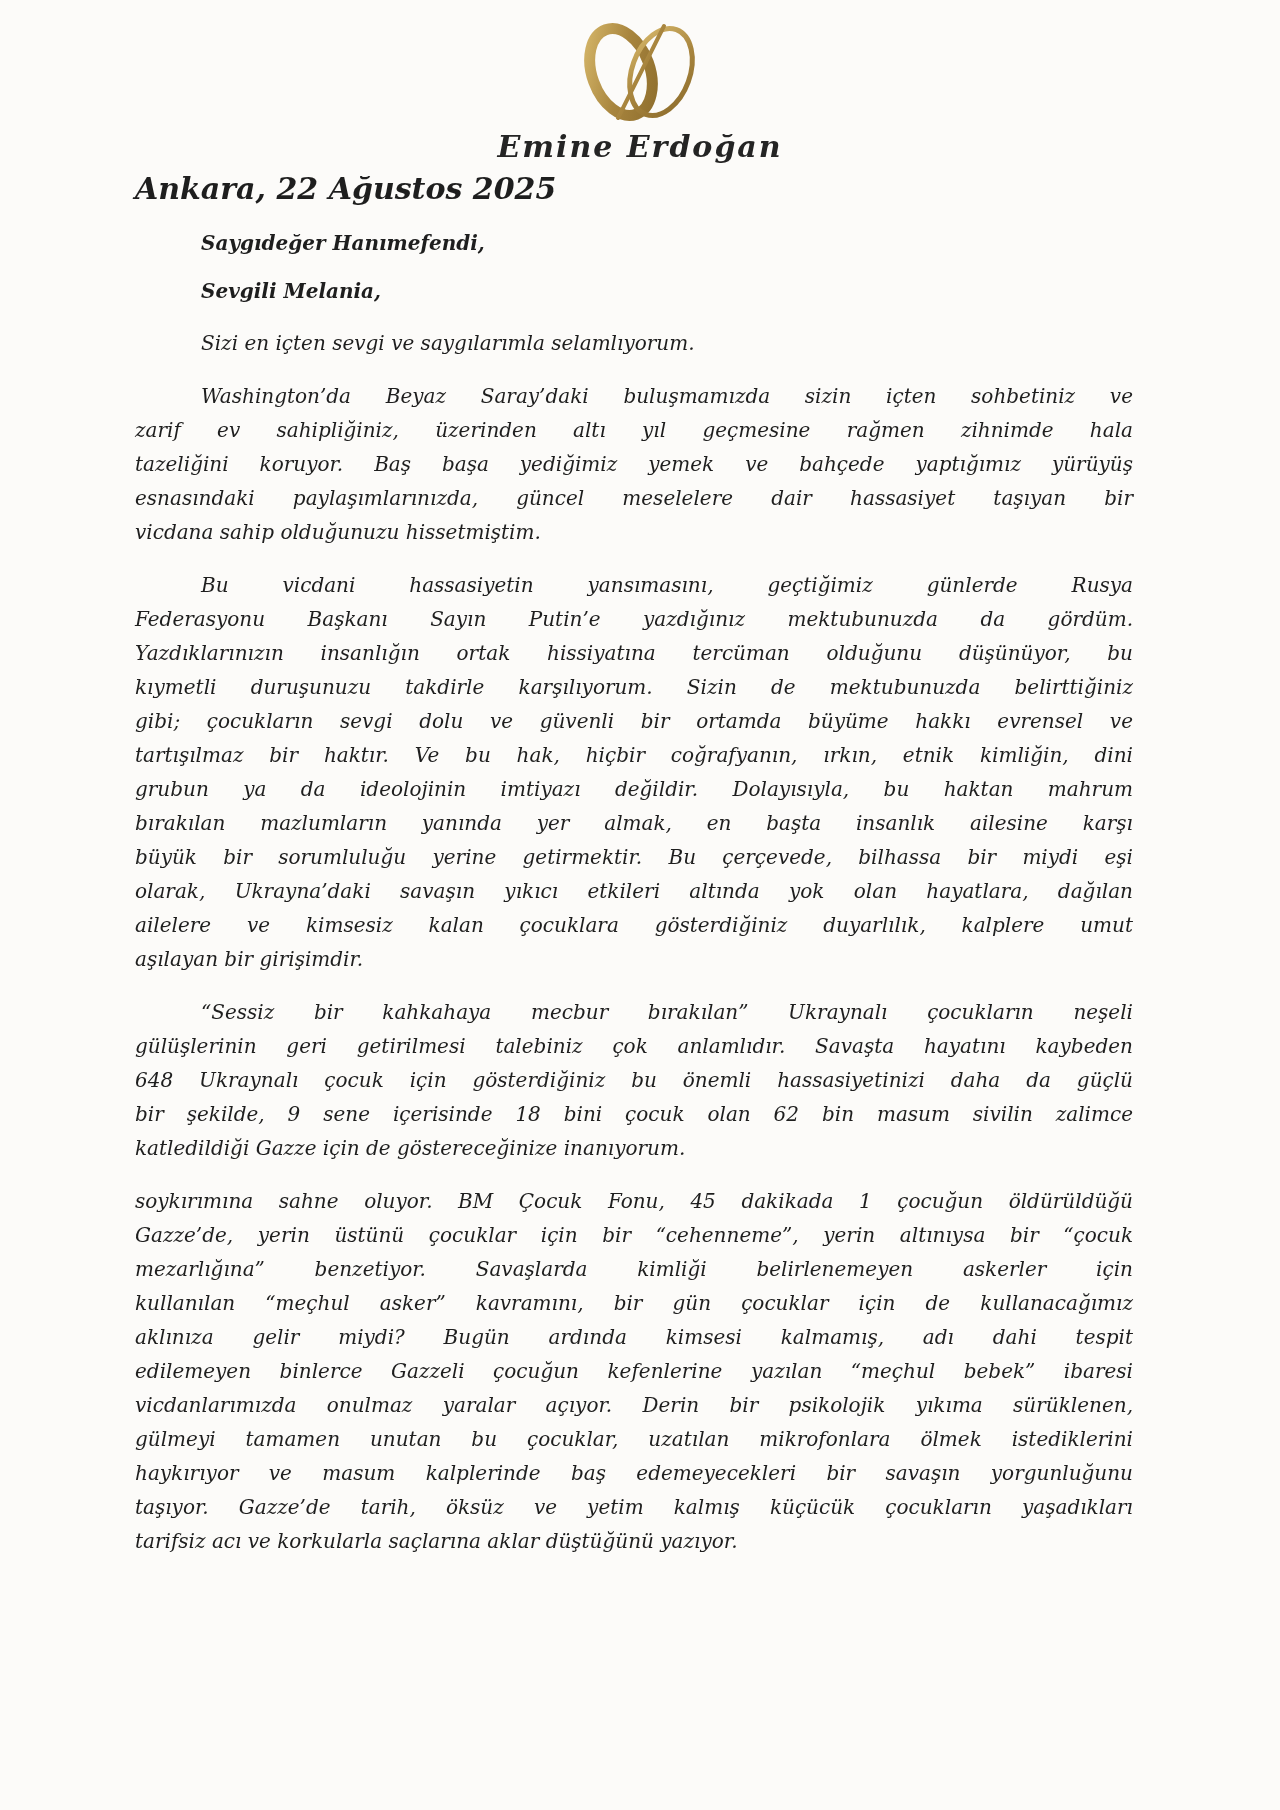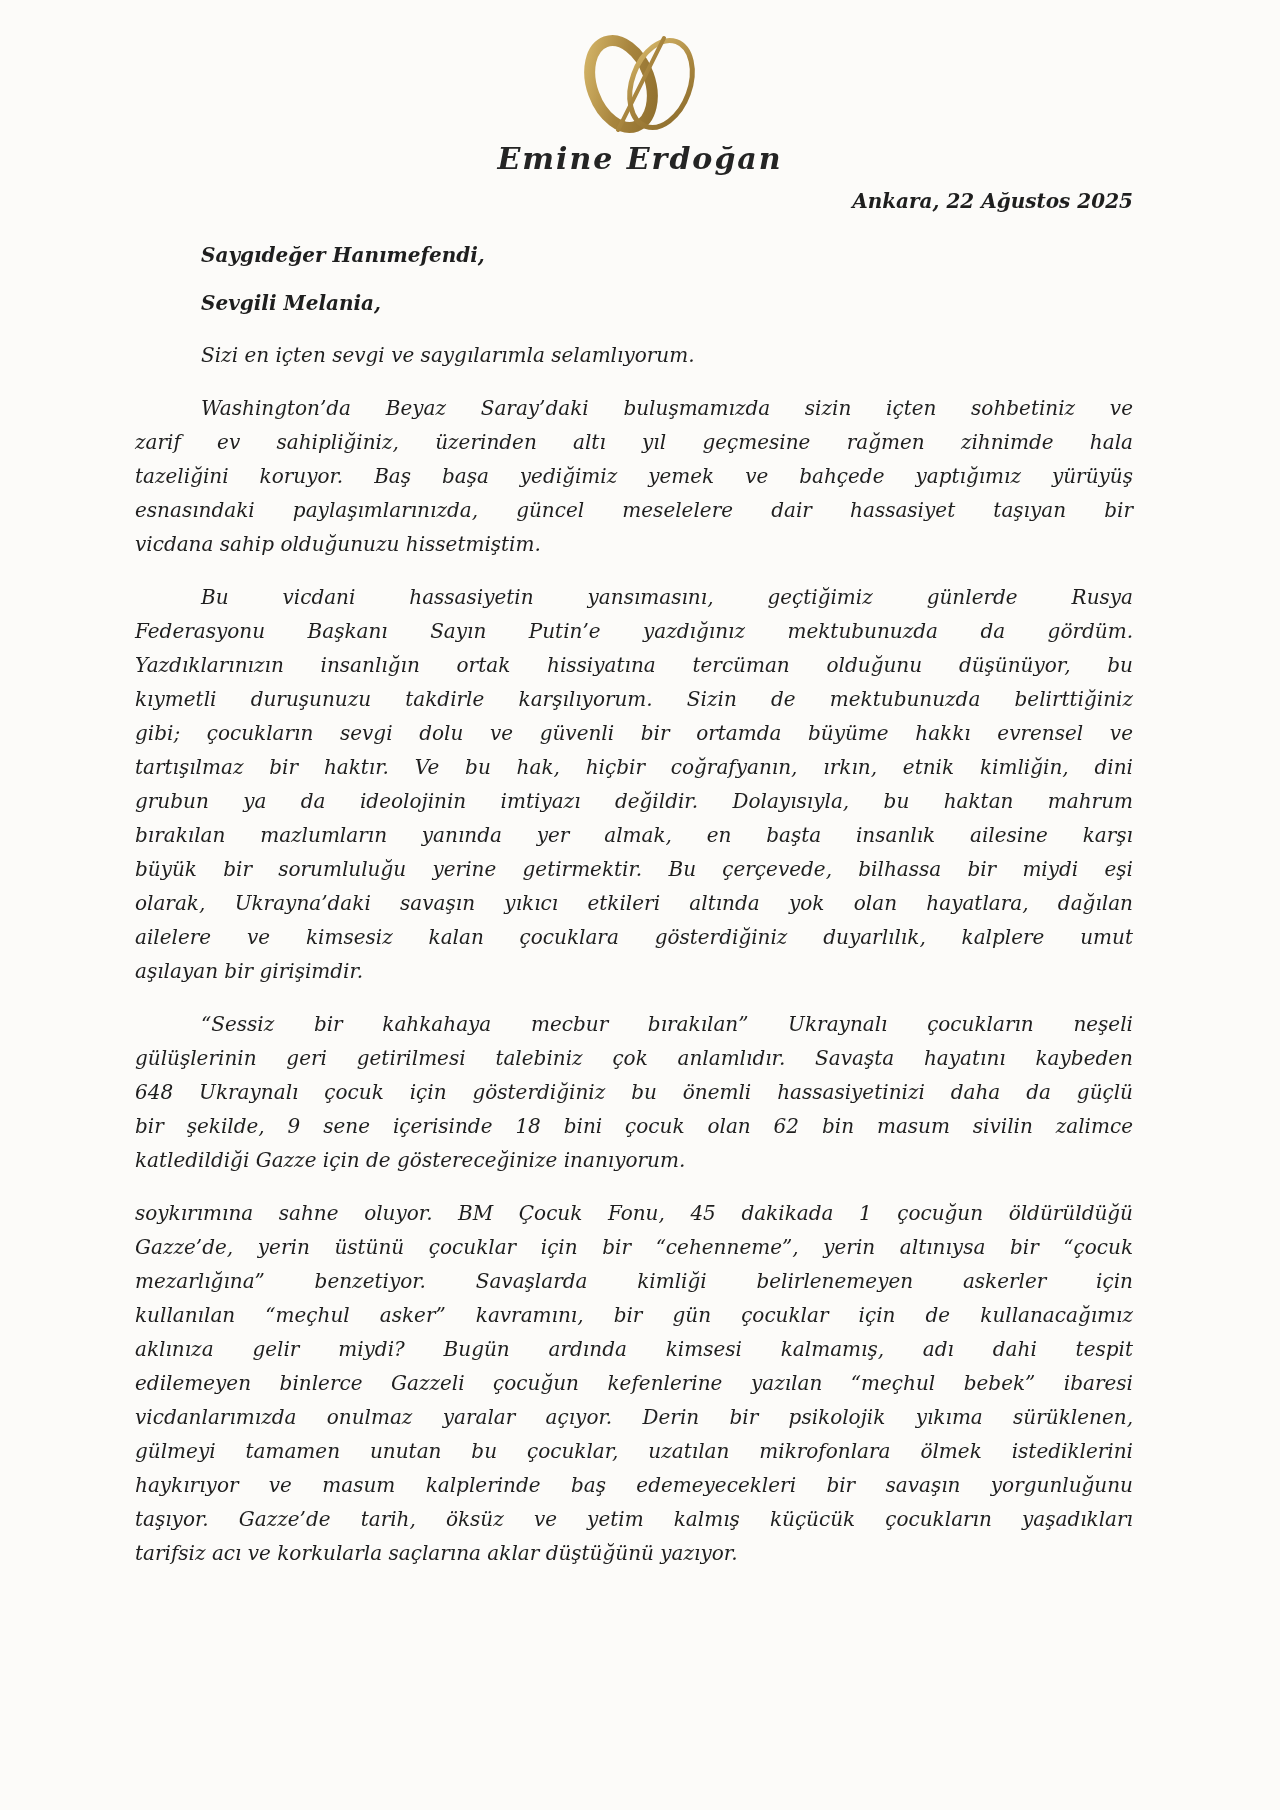--- a/index.html
+++ b/index.html
@@ -13,42 +13,41 @@
     height: 1810px;
     margin: 0 auto;
     background: #fcfbf9;
     font-family: "DejaVu Serif", "Liberation Serif", serif;
     font-style: italic;
     color: #1e1e1e;
     overflow: hidden;
   }
   .letterhead {
     text-align: center;
-    padding-top: 32px;
+    padding-top: 20px;
   }
   .monogram {
     display: inline-block;
     line-height: 0;
   }
   .letterhead-name {
     font-weight: bold;
     font-size: 30px;
     letter-spacing: 2px;
     color: #242424;
     margin-top: 2px;
     line-height: 34px;
   }
   .content {
     margin-left: 135px;
     width: 998px;
   }
   .dateline {
-    text-align: right;
     font-weight: bold;
-    font-size: 20px;
+    font-size: 30px;
     line-height: 34px;
     margin-top: 8px;
   }
   .salutation {
     font-weight: bold;
     font-size: 20px;
     line-height: 34px;
     margin: 20px 0 0 66px;
   }
   .salutation + .salutation {

